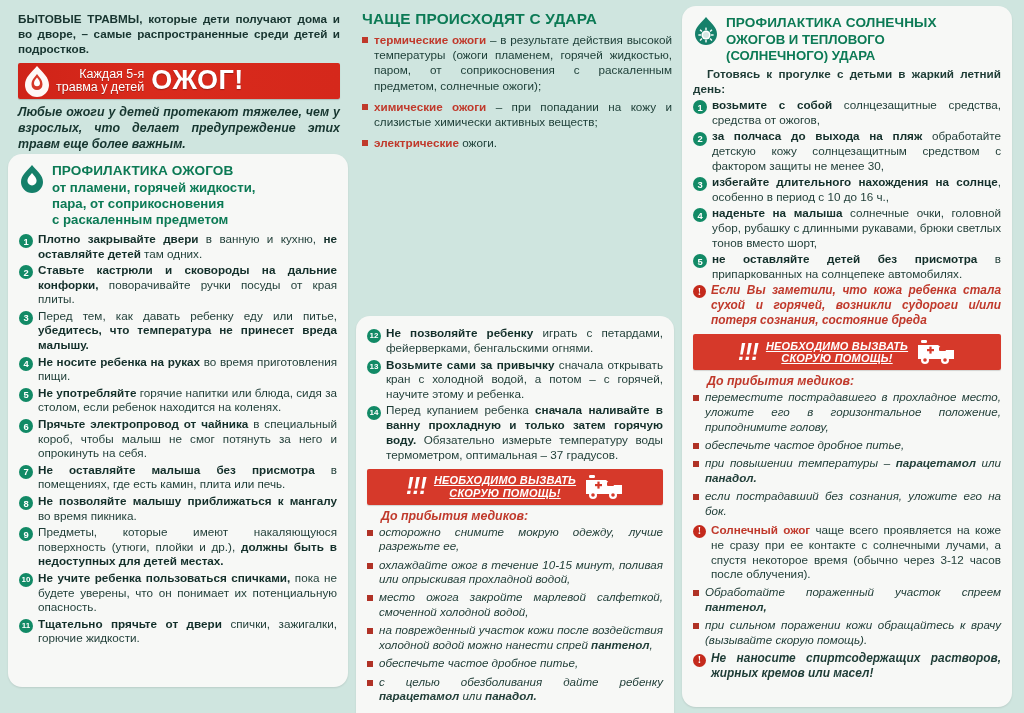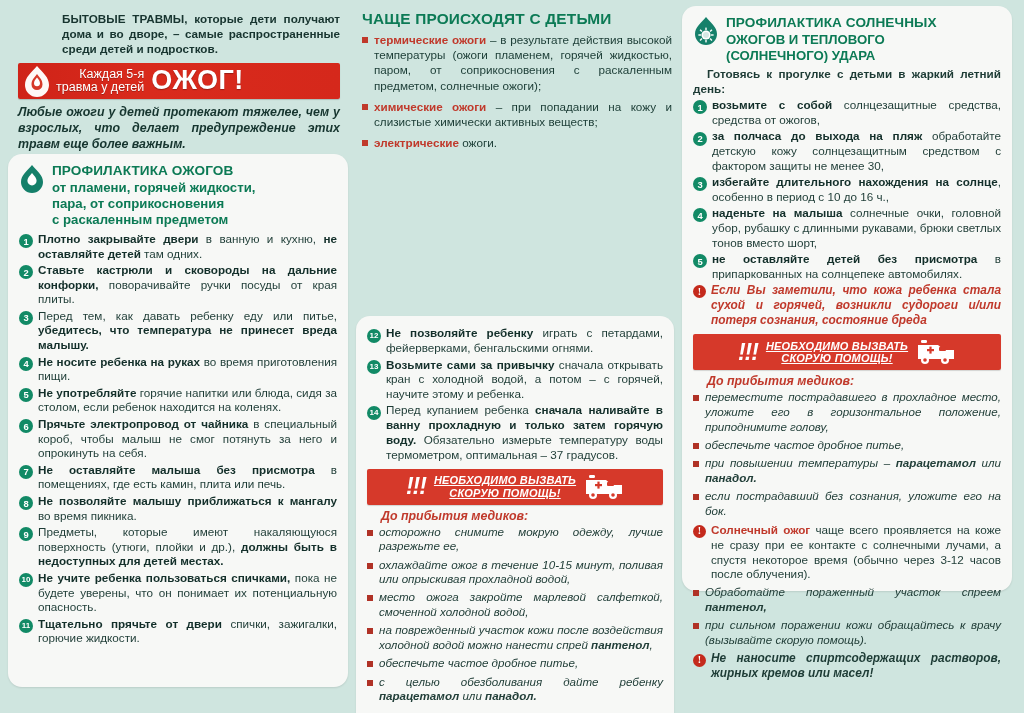--- a/index.html
+++ b/index.html
@@ -22,21 +22,21 @@
   .col-mid    { width: 318px; }
   .col-right  { width: 330px; }
 
   
   .intro {
     padding: 6px 8px 2px 10px;
     color: #14312c;
   }
   .intro-lead {
     font-size: 11.7px; line-height: 1.28; text-align: justify;
-    font-weight: bold; color: #17342f; margin-left: 44px;
+    font-weight: bold; color: #17342f;
   }
 
   .redbar {
     margin: 6px 0 5px 0;
     background: linear-gradient(90deg,#cf2318 0%, #d92a1c 40%, #d5281b 100%);
     border-radius: 2px;
     height: 36px;
     display: flex; align-items: center;
     padding: 0 6px 0 4px;
     position: relative;
@@ -63,21 +63,21 @@
 
   
   .card {
     background: #f7f8f6;
     border-radius: 14px;
     padding: 9px 11px 11px 11px;
     box-shadow: 0 1px 2px rgba(0,0,0,.10);
   }
   .card-left  { height: 533px; }
   .card-mid   { height: 533px; margin-top: 166px; }
-  .card-right { height: 585px; }
+  .card-right { height: 701px; }
 
   
   .mid-title {
     color: #0c7a55; font-size: 15.4px; font-weight: bold;
     letter-spacing: .2px; padding: 4px 0 3px 6px;
   }
   .card-head {
     display: flex; gap: 7px; align-items: flex-start; margin-bottom: 3px;
   }
   .head-icon { flex: 0 0 26px; width: 26px; height: 30px; margin-top: 1px;}
@@ -265,21 +265,21 @@
           <div class="nitem">
             <div class="num wide">11</div>
             <div class="ntext"><b>Тщательно прячьте от двери</b> спички, зажигалки, горючие жидкости.</div>
           </div>
         </div>
     </div>
   </div>
 
   <div class="col col-mid">
 
-    <div class="mid-title">ЧАЩЕ ПРОИСХОДЯТ С  ДЕТЬМИ</div>
+    <div class="mid-title">ЧАЩЕ ПРОИСХОДЯТ С  УДАРА</div>
     <div class="typelist">
         <div class="typeitem">
           <div class="sq"></div>
           <div><span class="red">термические ожоги</span> – в результате действия высокой температуры (ожоги пламенем, горячей жидкостью, паром, от соприкосновения с раскаленным  предметом, солнечные ожоги);</div>
         </div>
         <div class="typeitem">
           <div class="sq"></div>
           <div><span class="red">химические ожоги</span> – при попадании на кожу и слизистые химически активных веществ;</div>
         </div>
         <div class="typeitem">

